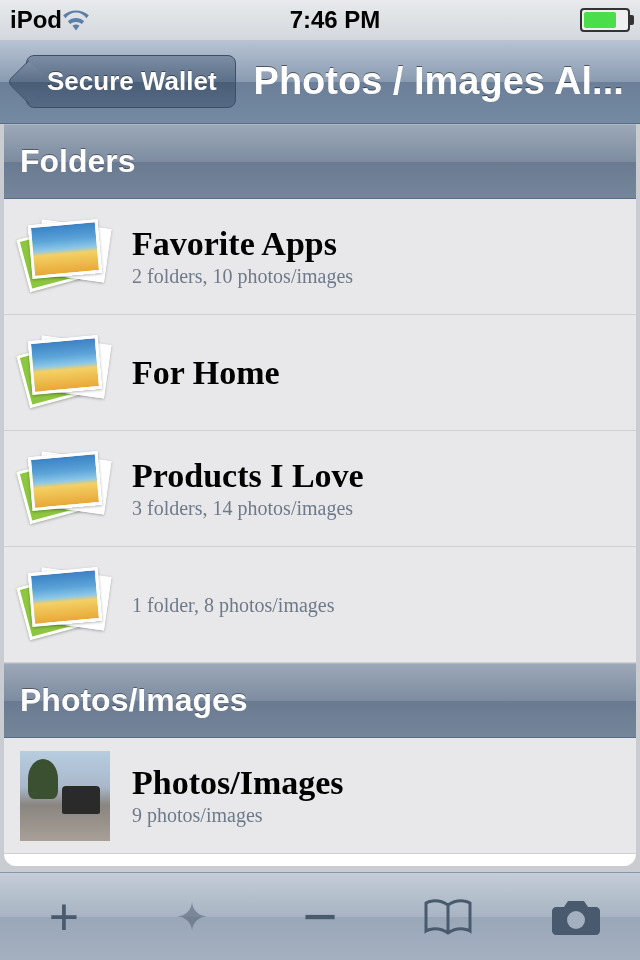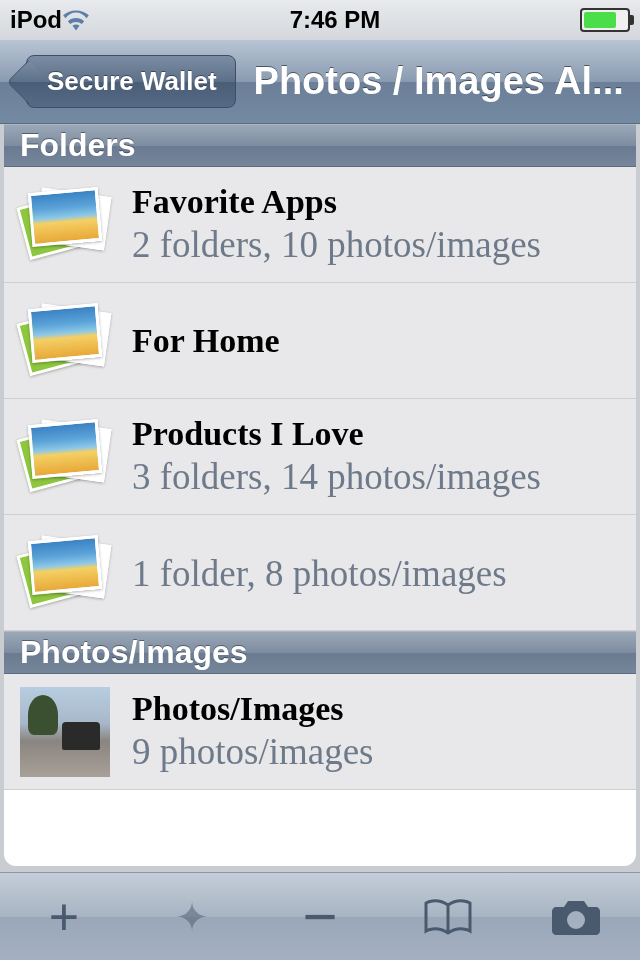--- a/index.html
+++ b/index.html
@@ -82,21 +82,21 @@
       border-radius: 0 0 12px 12px;
       margin: 0 4px;
       overflow: hidden;
       height: 742px;
     }
     .section-header {
       background: linear-gradient(to bottom, #9ba8b8 0%, #7d8ca0 50%, #6a7a90 51%, #75859a 100%);
       color: white;
       font-size: 32px;
       font-weight: bold;
-      padding: 2px 16px;
+      padding: 18px 16px;
       text-shadow: 0 -1px 0 rgba(0,0,0,0.4);
       border-top: 1px solid #aeb9c7;
       border-bottom: 1px solid #5a6b82;
     }
     .list-item {
       display: flex;
       align-items: center;
       padding: 8px 16px;
       border-bottom: 1px solid #d0d0d0;
       background: #e8e8ea;
@@ -149,21 +149,21 @@
       background: #2a2a2a;
       border-radius: 4px 4px 2px 2px;
     }
     .item-text { margin-left: 22px; }
     .item-title {
       font-size: 34px;
       font-weight: bold;
       color: #000;
     }
     .item-subtitle {
-      font-size: 37px;
+      font-size: 20px;
       color: #6e7a8a;
       margin-top: 2px;
     }
     .toolbar {
       position: absolute;
       bottom: 0; left: 0; right: 0;
       height: 88px;
       background: linear-gradient(to bottom, #c4cdd8 0%, #a8b4c3 50%, #9aa7b8 51%, #a4b0c0 100%);
       display: flex;
       align-items: center;

